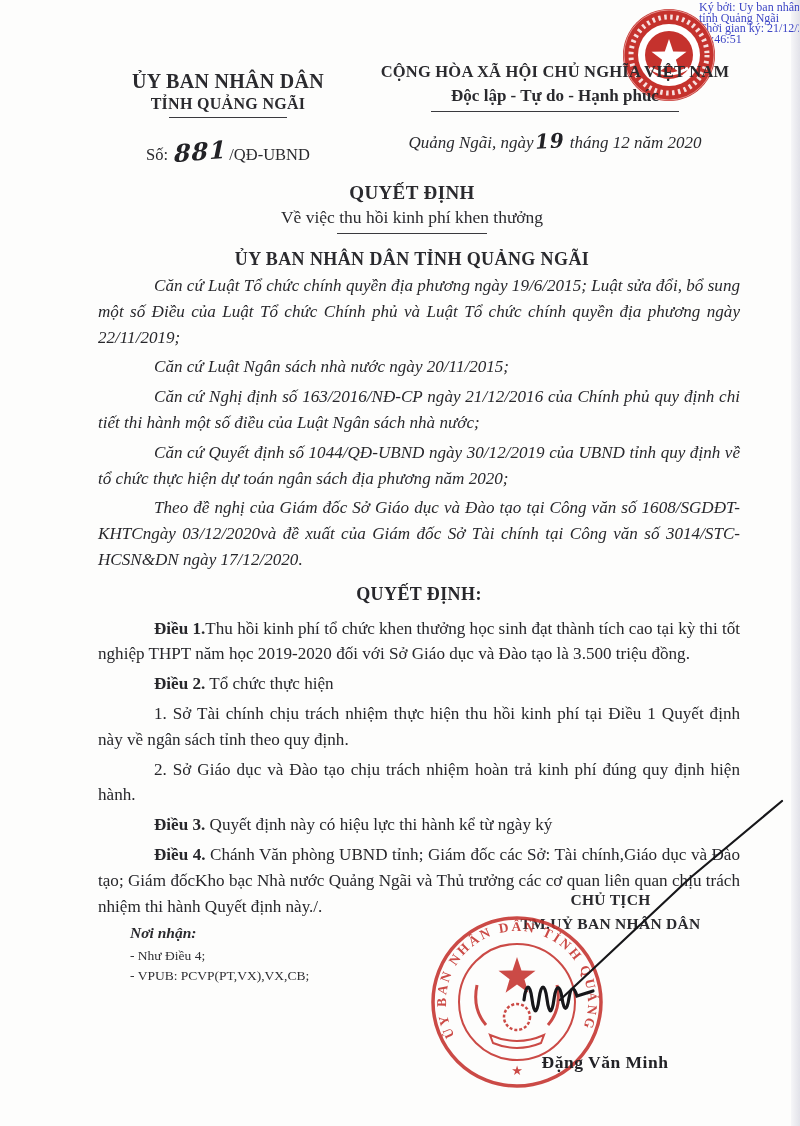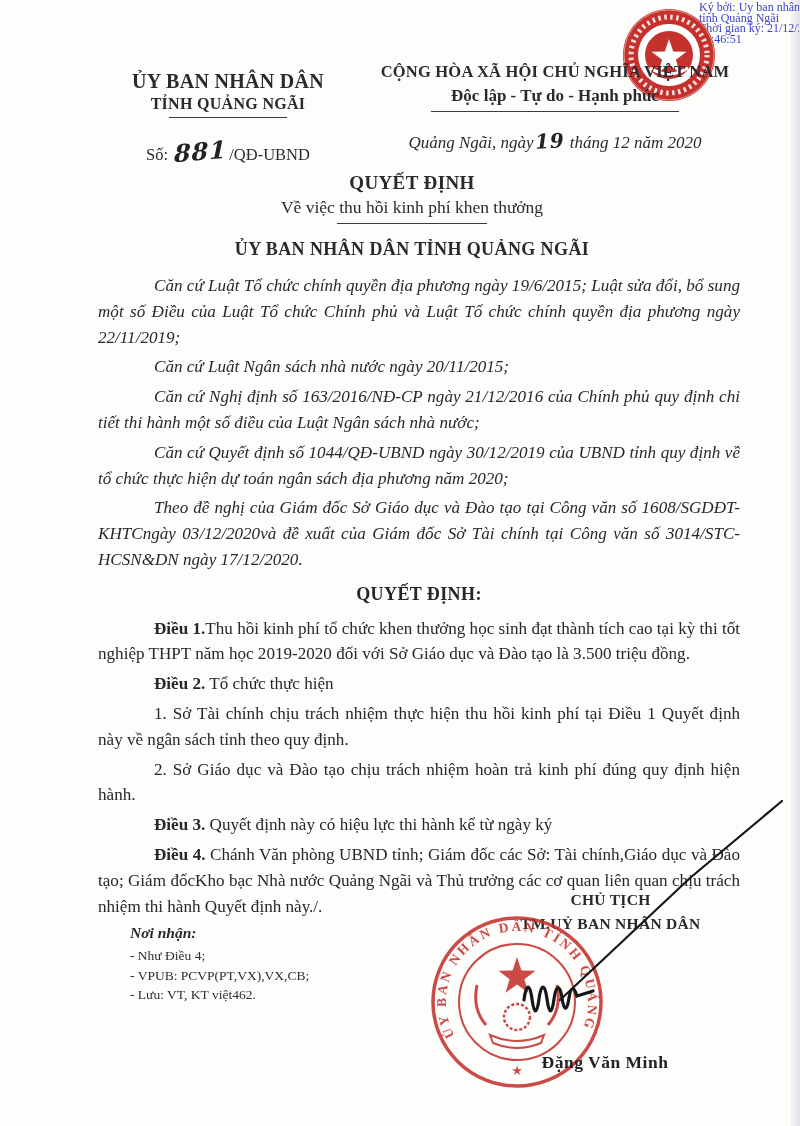--- a/index.html
+++ b/index.html
@@ -32,21 +32,21 @@
     display:inline-block; transform:rotate(-5deg) skewX(-6deg);
     font-size:24px; color:#222226; letter-spacing:1px; padding:0 2px;
   }
   .hdr-right { position:absolute; left:361px; top:62px; width:388px; text-align:center; }
   .hdr-right .l1 { font-weight:bold; font-size:16.5px; letter-spacing:.2px; }
   .hdr-right .l2 { font-weight:bold; font-size:17px; margin-top:4px; }
   .rule-md { width:248px; border-bottom:1.5px solid #3a3a3e; margin:5px auto 0; }
   .date-line { margin-top:17px; font-style:italic; font-size:17px; white-space:nowrap; }
   .handwritten-sm { font-size:20px; transform:rotate(-3deg); padding:0 1px; }
   
-  .title-block { position:absolute; left:0; top:172px; width:800px; text-align:center;padding-left:24px; }
+  .title-block { position:absolute; left:0; top:182px; width:800px; text-align:center;padding-left:24px; }
   .title-block .t1 { font-weight:bold; font-size:19px; letter-spacing:.4px; }
   .title-block .t2 { font-weight:normal; font-size:17.5px; margin-top:3px; }
   .rule-title { width:150px; border-bottom:1.5px solid #3a3a3e; margin:5px auto 0; }
   .title-block .t3 { font-weight:bold; font-size:18px; letter-spacing:.4px; margin-top:15px; }
   
   .content { position:absolute; left:98px; top:273px; width:642px;
     font-size:17.1px; line-height:25.8px; text-align:justify; color:#27272b; }
   .content p { text-indent:56px; margin-bottom:4px; }
   .content p.it { font-style:italic; }
   .decision-heading { text-align:center; font-weight:bold; font-size:18px;
@@ -141,21 +141,20 @@
   <div class="tm-block">
     <div>CHỦ TỊCH</div>
     <div>TM.UỶ BAN NHÂN DÂN</div>
   </div>
 
   <div class="noi-nhan">
     <div class="nn-label">Nơi nhận:</div>
     <ul>
       <li>- Như Điều 4;</li>
       <li>- VPUB: PCVP(PT,VX),VX,CB;</li>
-      <li>- Lưu: VT, KT việt462.</li>
     </ul>
   </div>
 
   <svg class="seal-bottom" viewBox="0 0 178 178">
     <circle cx="89" cy="89" r="84" fill="none" stroke="#c5322d" stroke-width="3.5"></circle>
     <circle cx="89" cy="89" r="58" fill="none" stroke="#c5322d" stroke-width="2"></circle>
     <defs>
       <path id="sealTextPath" d="M 27.5 124.5 A 71 71 0 1 1 150.5 124.5"></path>
     </defs>
     <text font-size="13.5" font-weight="bold" fill="#c5322d" letter-spacing="2.6" font-family="Liberation Serif, serif">

